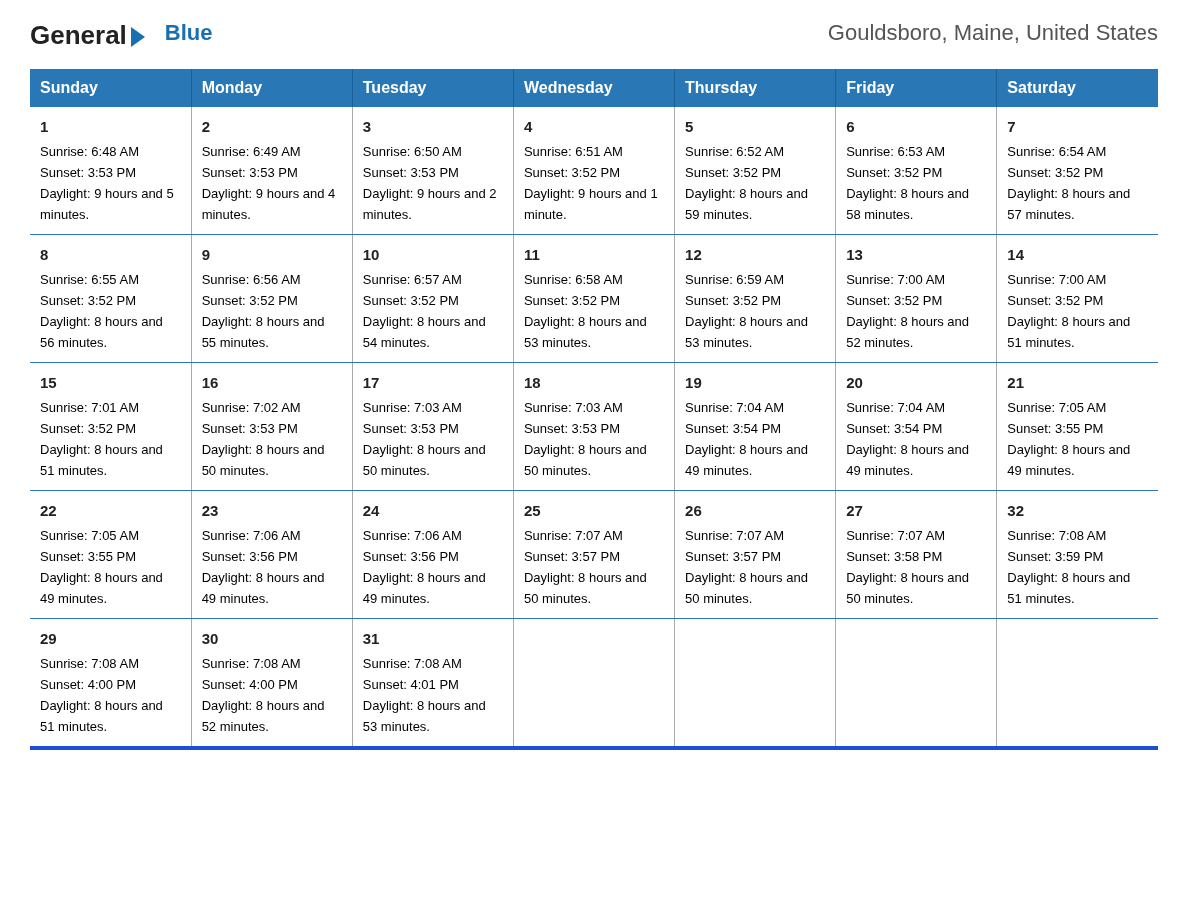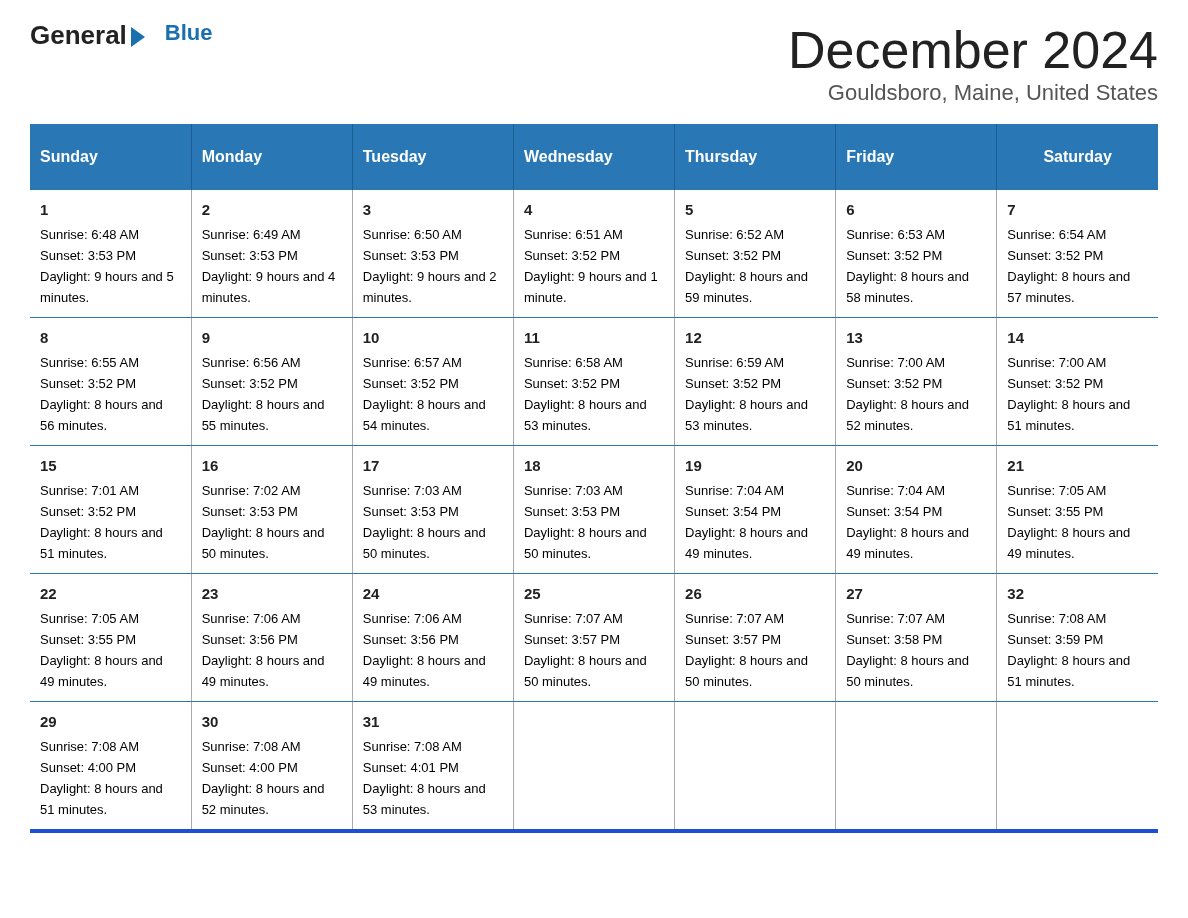--- a/index.html
+++ b/index.html
@@ -62,27 +62,26 @@
     table {
       width: 100%;
       border-collapse: collapse;
       table-layout: fixed;
     }
     thead th {
       background-color: #2978b5;
       color: #fff;
       font-size: 16px;
       font-weight: bold;
-      padding: 24px 10px;
+      padding: 10px 10px;
       text-align: left;
       border-right: 1px solid #1a5f96;
     }
     thead th:last-child {
       border-right: none;
-      text-align: center;
     }
     tbody td {
       vertical-align: top;
       padding: 8px 10px;
       border-right: 1px solid #aaa;
       border-bottom: 1px solid #2978b5;
       font-size: 13.5px;
       line-height: 1.55;
       height: 120px;
     }
@@ -112,21 +111,20 @@
 
 <div class="header">
   <div class="logo">
     <div class="logo-top">
       <span class="logo-text-general">General</span>
       <div class="logo-triangle"></div>
     </div>
     <div class="logo-bottom">Blue</div>
   </div>
   <div class="title-block">
-    <div class="month-year">December 2024</div>
     <div class="location">Gouldsboro, Maine, United States</div>
   </div>
 </div>
 
 <table>
   <thead>
     <tr>
     <th>Sunday</th>
         <th>Monday</th>
         <th>Tuesday</th>

